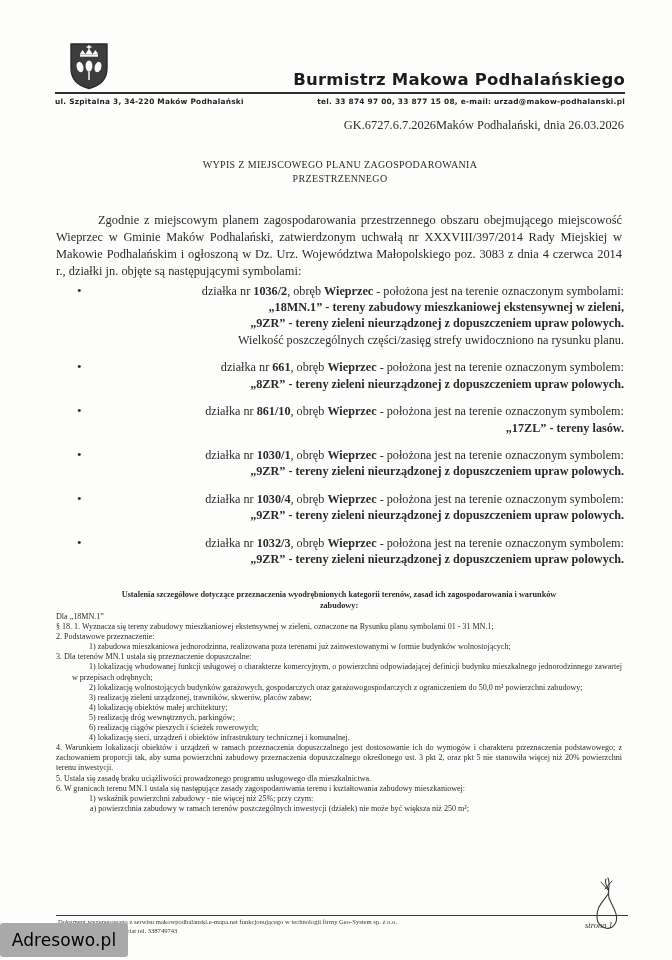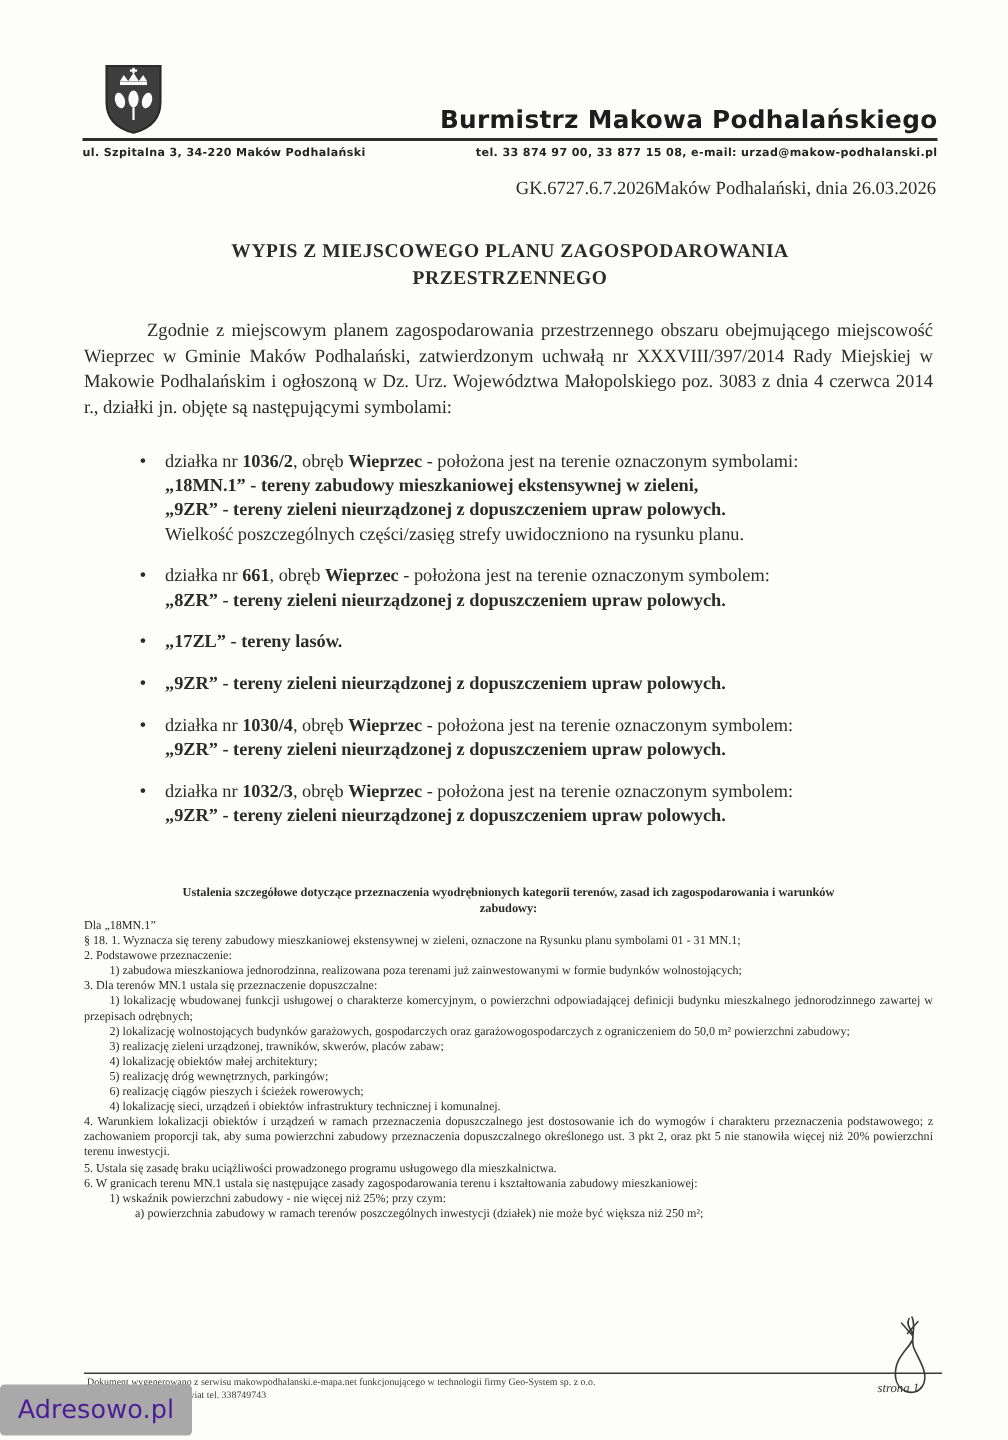--- a/index.html
+++ b/index.html
@@ -80,22 +80,22 @@
     font-size: 12.4px;
   }
 
   
   .doc-title {
     position: absolute;
     left: 55px;
     top: 158px;
     width: 570px;
     text-align: center;
-    font-weight: bold;
-    font-size: 13px;
+    font-weight: normal;
+    font-size: 10px;
     line-height: 1.42;
     letter-spacing: 0.35px;
   }
   .doc-title .line2 { display: block; }
 
   
   .intro {
     position: absolute;
     left: 56px;
     top: 212px;
@@ -105,23 +105,24 @@
     text-align: justify;
   }
   .intro .indent { display: inline-block; width: 42px; }
 
   
   .parcels {
     position: absolute;
     left: 72px;
     top: 283px;
     width: 552px;
-    margin: 16px;
+    margin: 0;
     padding: 0;
     list-style: none;
+    text-align: right;
   }
   .parcel {
     position: relative;
     padding-left: 22px;
     margin-bottom: 11.5px;
     font-size: 12.2px;
     line-height: 1.33;
   }
   .parcel::before {
     content: "•";
@@ -149,21 +150,21 @@
     text-align: justify;
   }
   .fp-title {
     text-align: center;
     font-weight: bold;
     font-size: 8.2px;
     line-height: 1.28;
     margin-bottom: 1px;
   }
   .fp-line { display: block; }
-  .fp-line.i1 { text-indent: 17px; }
+  .fp-line.i1 { text-indent: 17px; margin-left: 16px; }
   .fp-line.i2 { text-indent: 34px; }
   .fp-line.para {
     text-align: justify;
   }
 
   
   .footer-rule {
     position: absolute;
     left: 56px;
     top: 915px;
@@ -207,21 +208,21 @@
     height: 34px;
     background: #a9a9a9;
     border-radius: 3px;
     display: flex;
     align-items: center;
     justify-content: center;
   }
   .watermark span {
     font-family: "DejaVu Sans", sans-serif;
     font-size: 17px;
-    color: #4c1d95;
+    color: #000000;
     letter-spacing: 0.1px;
   }
 </style>
 </head>
 <body>
 
 <div class="page">
 
   <div class="letterhead">
     <div class="letterhead-top">
@@ -266,23 +267,25 @@
         <span class="head"><span>działka nr </span><b>1036/2</b><span>, obręb </span><b>Wieprzec</b><span> - położona jest na terenie oznaczonym symbolami:</span></span>
         <span class="sym">„18MN.1” - tereny zabudowy mieszkaniowej ekstensywnej w zieleni,</span>
         <span class="sym">„9ZR” - tereny zieleni nieurządzonej z dopuszczeniem upraw polowych.</span>
         <span class="note">Wielkość poszczególnych części/zasięg strefy uwidoczniono na rysunku planu.</span>
       </li>
       <li class="parcel">
         <span class="head"><span>działka nr </span><b>661</b><span>, obręb </span><b>Wieprzec</b><span> - położona jest na terenie oznaczonym symbolem:</span></span>
         <span class="sym">„8ZR” - tereny zieleni nieurządzonej z dopuszczeniem upraw polowych.</span>
       </li>
       <li class="parcel">
+        <span class="head"><span>działka nr </span><b>861/10</b><span>, obręb </span><b>Wieprzec</b><span> - położona jest na terenie oznaczonym symbolem:</span></span>
         <span class="sym">„17ZL” - tereny lasów.</span>
       </li>
       <li class="parcel">
+        <span class="head"><span>działka nr </span><b>1030/1</b><span>, obręb </span><b>Wieprzec</b><span> - położona jest na terenie oznaczonym symbolem:</span></span>
         <span class="sym">„9ZR” - tereny zieleni nieurządzonej z dopuszczeniem upraw polowych.</span>
       </li>
       <li class="parcel">
         <span class="head"><span>działka nr </span><b>1030/4</b><span>, obręb </span><b>Wieprzec</b><span> - położona jest na terenie oznaczonym symbolem:</span></span>
         <span class="sym">„9ZR” - tereny zieleni nieurządzonej z dopuszczeniem upraw polowych.</span>
       </li>
       <li class="parcel">
         <span class="head"><span>działka nr </span><b>1032/3</b><span>, obręb </span><b>Wieprzec</b><span> - położona jest na terenie oznaczonym symbolem:</span></span>
         <span class="sym">„9ZR” - tereny zieleni nieurządzonej z dopuszczeniem upraw polowych.</span>
       </li>

